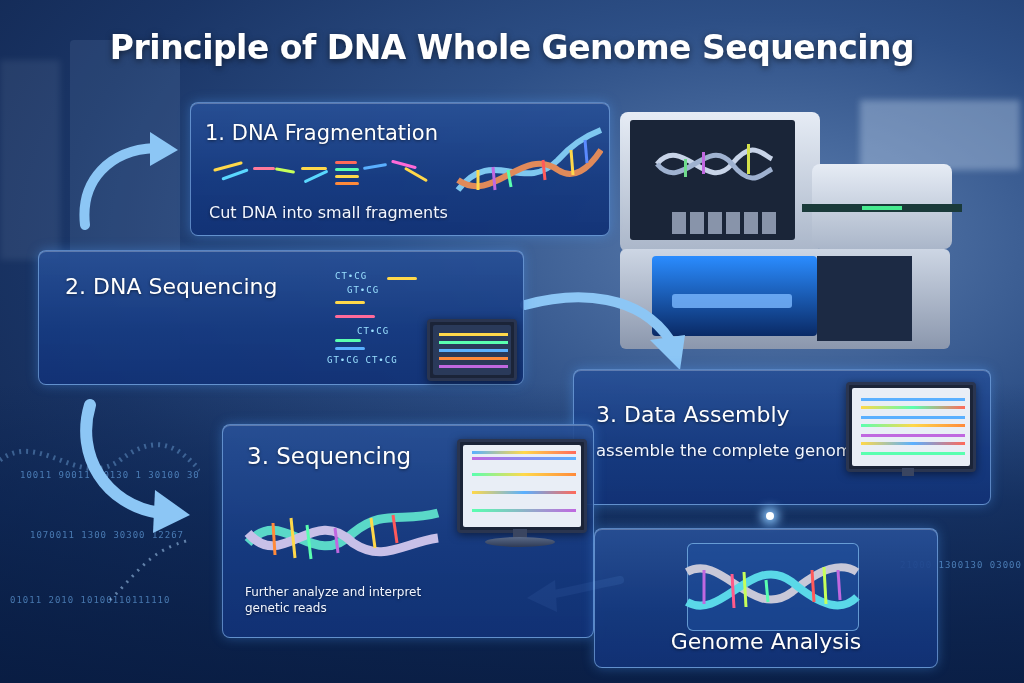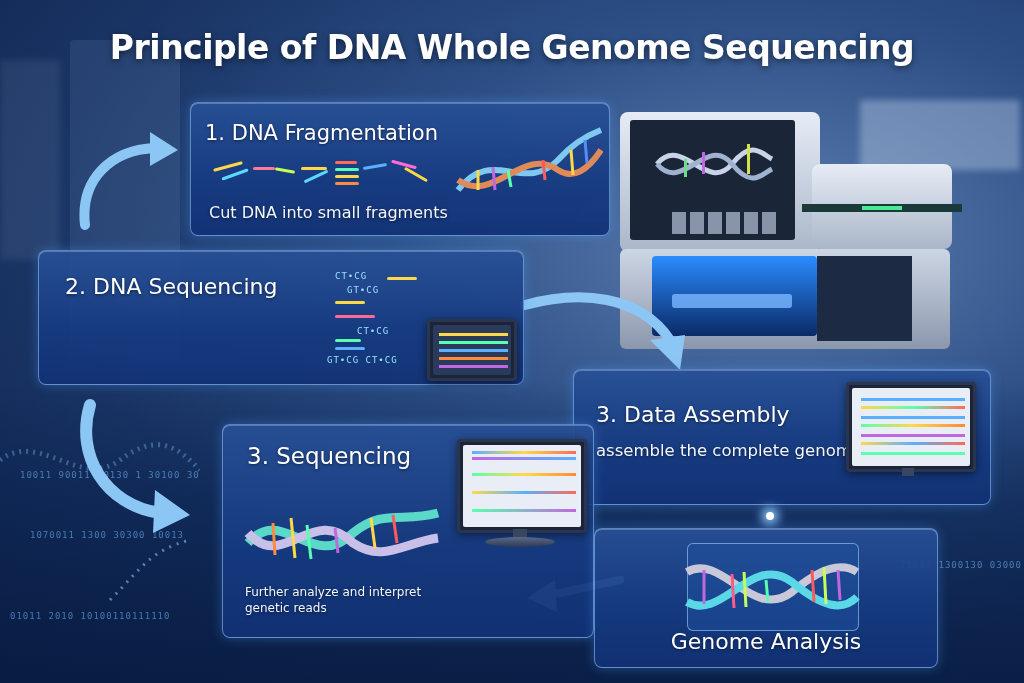--- a/index.html
+++ b/index.html
@@ -48,22 +48,22 @@
   .glow-dot { position:absolute; width:8px; height:8px; border-radius:50%; background:#fff; box-shadow:0 0 10px 5px rgba(140,200,255,0.9); }
 </style>
 </head>
 <body>
 
 <div class="bg-layer">
   <div class="bg-window" style="left:860px;top:100px;width:160px;height:70px;"></div>
   <div class="bg-window" style="left:0;top:60px;width:60px;height:200px;opacity:0.25;"></div>
   <div class="bg-shelf" style="left:70px;top:40px;width:110px;height:320px;"></div>
   <div class="bg-bottom"></div>
-  <div class="bin-text" style="left:10px;top:595px;margin-top:16px;">01011 2010 10100110111110</div>
-  <div class="bin-text" style="left:30px;top:530px;">1070011 1300 30300 10013</div>
+  <div class="bin-text" style="left:10px;top:595px;">01011 2010 10100110111110</div>
+  <div class="bin-text" style="left:30px;top:530px;">1070011 1300 30300 12267</div>
   <div class="bin-text" style="left:20px;top:470px;">10011 90011 20130 1 30100 30</div>
   <div class="bin-text" style="left:900px;top:560px;">21000 1300130 03000 01 3000</div>
   <svg style="position:absolute;left:0;top:430px;" width="200" height="200">
     <path d="M0,30 C40,0 80,60 120,30 C160,0 180,20 200,40" stroke="rgba(140,200,255,0.35)" stroke-width="5" fill="none" stroke-dasharray="2 5"></path>
     <path d="M110,170 C140,140 150,120 190,110" stroke="rgba(180,220,255,0.5)" stroke-width="3" fill="none" stroke-dasharray="2 6"></path>
   </svg>
 </div>
 
 <div class="machine" style="left:612px;top:104px;width:350px;height:250px;">
   <svg width="350" height="250">

